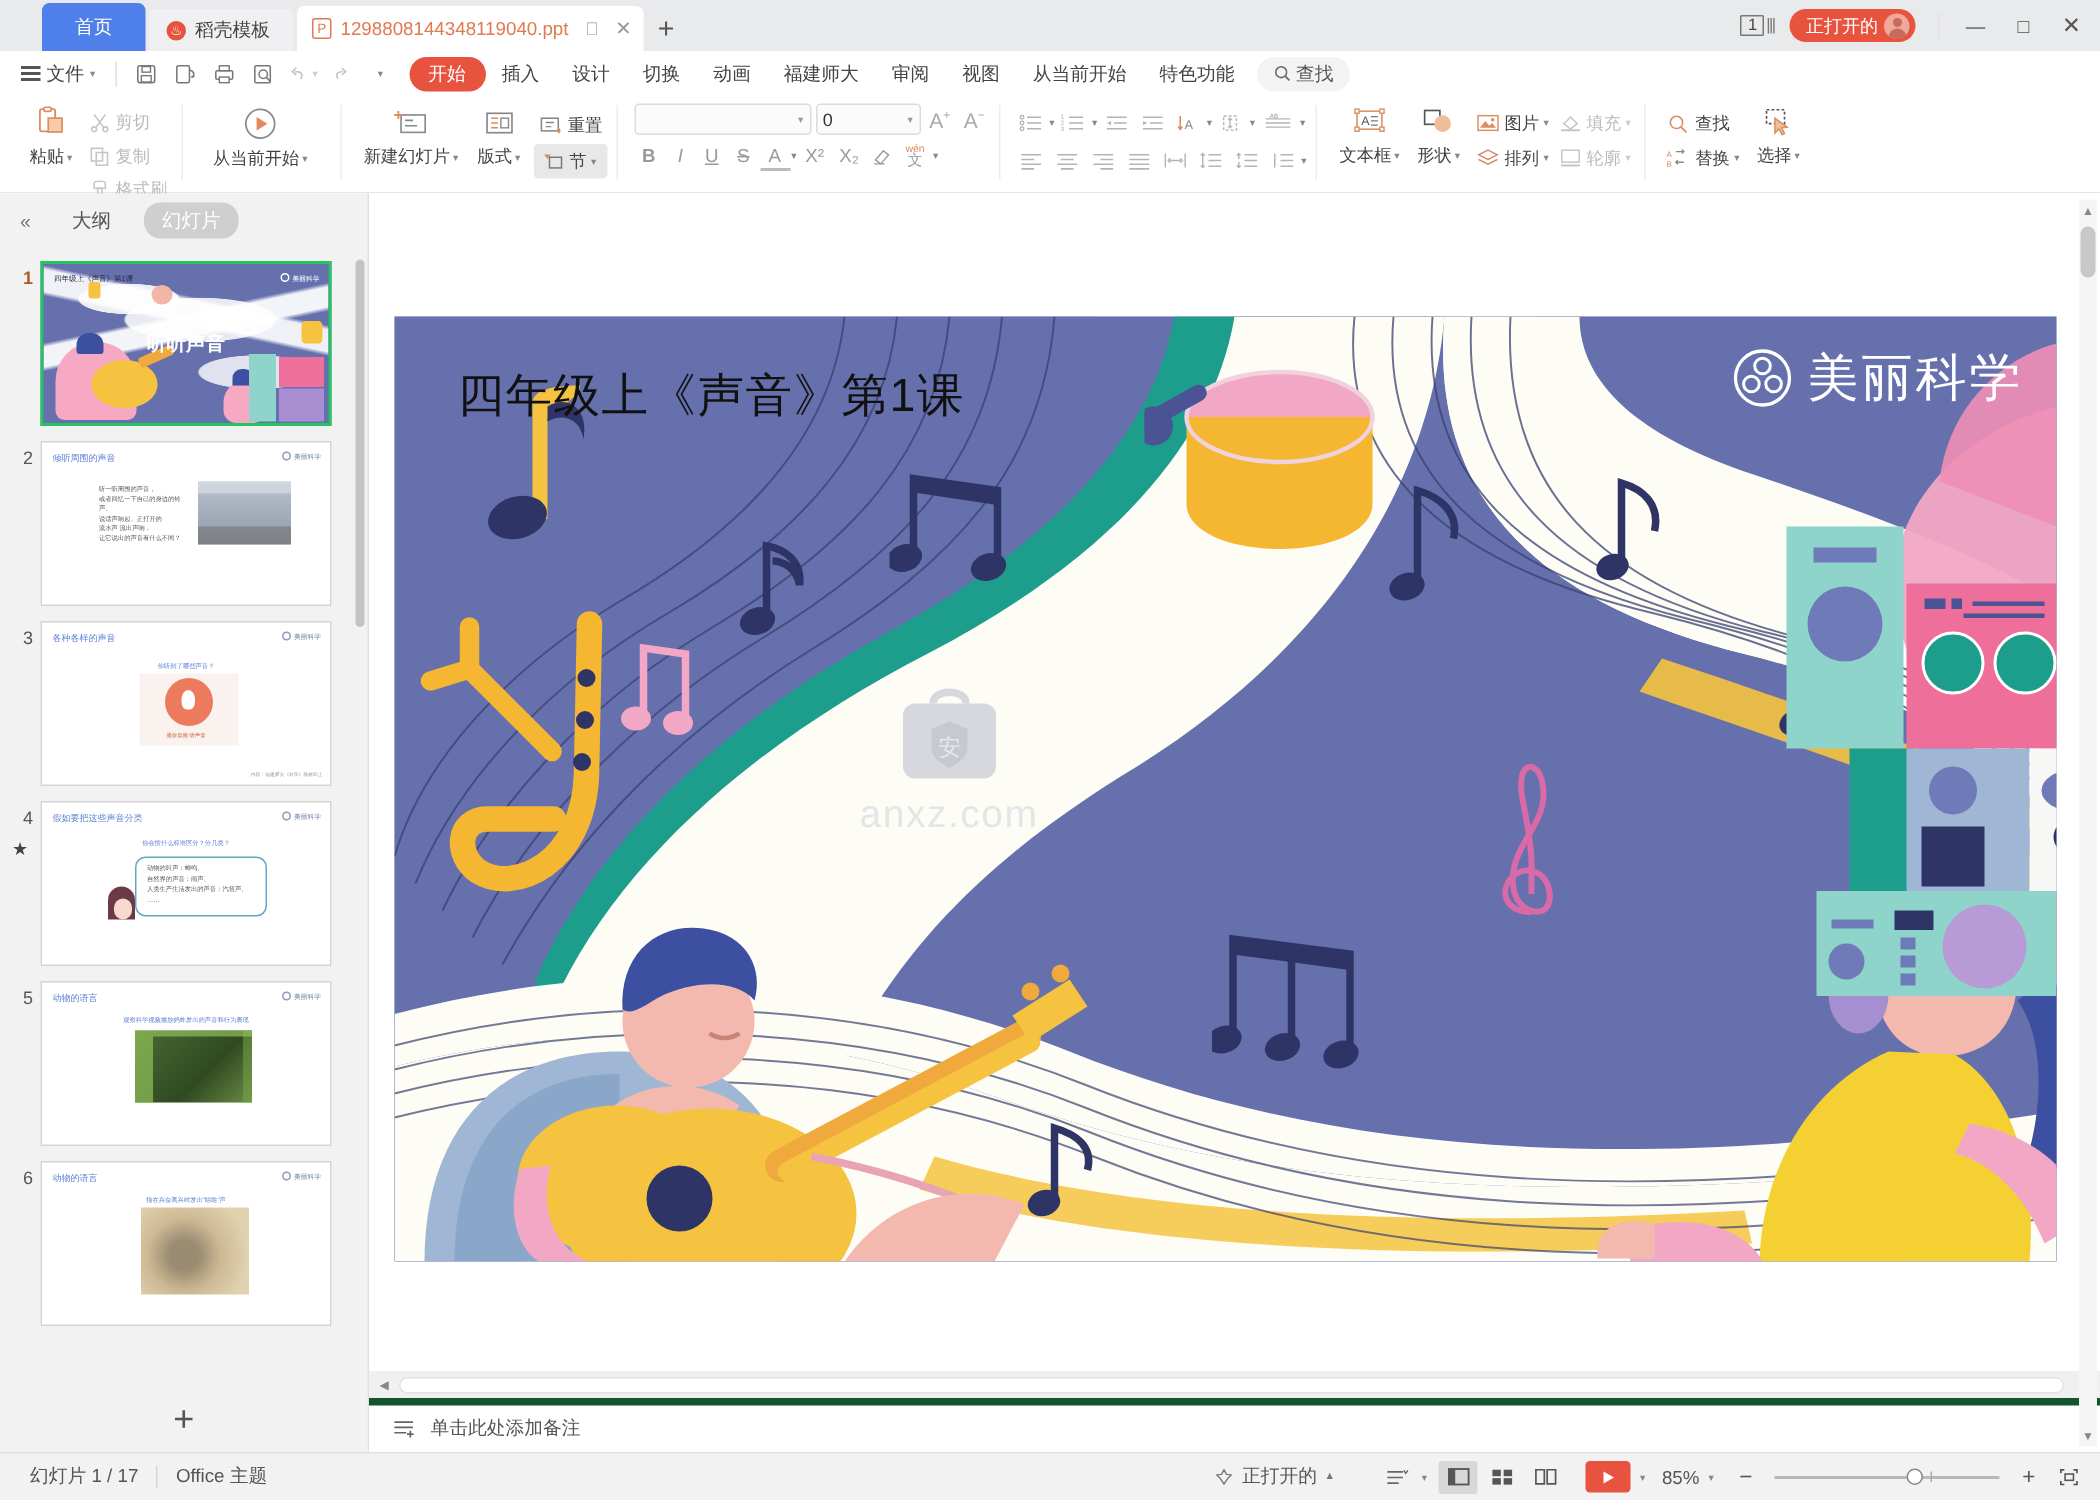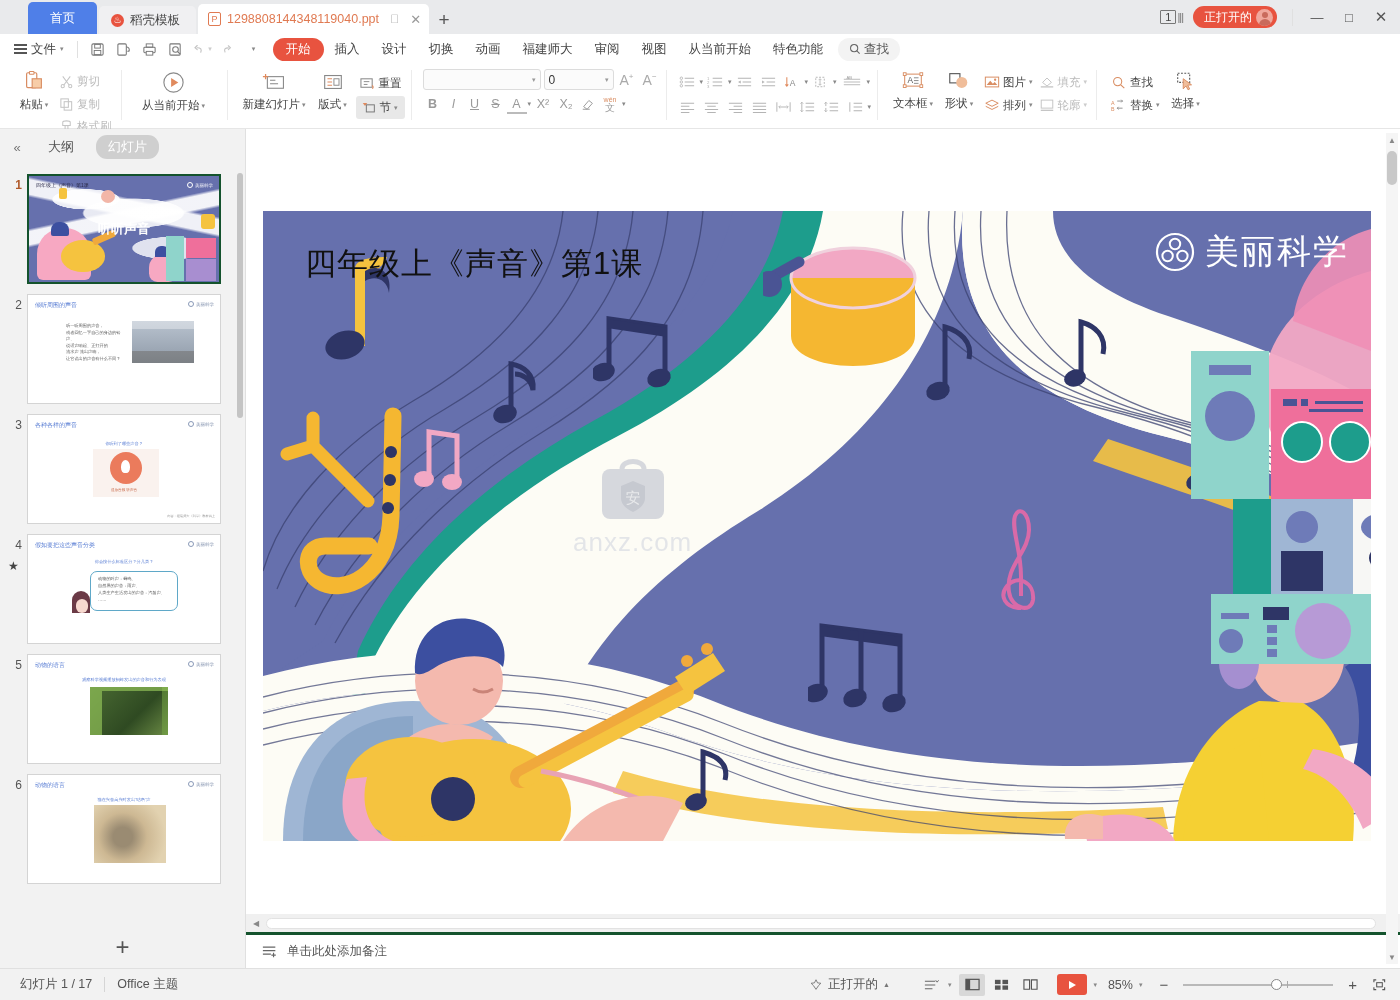--- a/index.html
+++ b/index.html
@@ -100,21 +100,21 @@
   .side-head { height:36px; display:flex; align-items:center; gap:10px; padding-left:8px; }
   .collapse { color:#777; font-size:13px; width:18px; text-align:center;}
   .sbtab { font-size:13px; color:#555; padding:3px 12px; border-radius:11px; }
   .sbtab.on { background:#cfcfcf; color:#fff; }
   .thumbs { flex:1; overflow:hidden; position:relative; padding-top:4px; }
   .trow { display:flex; align-items:flex-start; gap:5px; padding:5px 0 5px 6px; position:relative; }
   .tnum { width:16px; text-align:right; font-size:12px; color:#555; padding-top:4px; }
   .tnum.sel { color:#b05a2a; font-weight:bold; }
   .tstar { position:absolute; left:8px; top:30px; font-size:12px; color:#444; }
   .thumb { width:194px; height:110px; background:#fff; border:1px solid #d4d4d4; position:relative; overflow:hidden; }
-  .thumb.sel { border:2px solid #14532d; }
+  .thumb.sel { border:2px solid #22c55e; }
   .th-title { position:absolute; left:7px; top:6px; font-size:6px; color:#5b7fd4; }
   .th-logo { position:absolute; right:6px; top:6px; font-size:4.5px; color:#7a8aa8; display:flex; gap:2px; align-items:center;}
   .th-logo .lg { width:6px; height:6px; border-radius:50%; border:0.8px solid #8a9ab8; }
   .th-text { position:absolute; font-size:4.2px; color:#555; line-height:1.55; }
   .th-img { position:absolute; background-size:cover; background-position:center; }
   .sbar { position:absolute; right:2px; width:6px; border-radius:3px; background:#c4c4c4; }
   .addslide { height:42px; display:flex; align-items:center; justify-content:center; font-size:24px;
               color:#555; font-weight:300; background:#f2f2f2; }
 
   
@@ -123,21 +123,21 @@
                  padding:8px 26px 0 14px; }
   .slide { width:1108px; height:630px; position:relative; overflow:hidden; background:#6670ad; }
   .vscroll { position:absolute; right:2px; top:4px; bottom:4px; width:12px; background:#f5f5f5; }
   .vscroll .thumbv { position:absolute; left:1px; width:10px; border-radius:5px; background:#c8c8c8; }
   .vscroll .arrw { position:absolute; left:0; width:12px; height:14px; display:flex; align-items:center;
                    justify-content:center; color:#888; font-size:8px; }
   .hscrollbar { height:18px; background:#f0f0f0; display:flex; align-items:center; padding:0 2px; }
   .hscrollbar .arr { width:16px; text-align:center; color:#888; font-size:8px; }
   .hscrollbar .track { flex:1; height:11px; background:#fff; border-radius:6px; border:1px solid #e2e2e2; margin:0 22px 0 2px;}
   .notes { height:36px; display:flex; align-items:center; gap:9px; padding-left:16px; color:#555; font-size:12.5px;
-           border-top:3px solid #14532d; }
+           border-top:5px solid #14532d; }
 
   
   .status { height:32px; background:#f2f2f2; border-top:1px solid #e0e0e0; display:flex; align-items:center;
             padding:0 8px; flex:0 0 32px; font-size:12.5px; color:#555; }
   .st-item { padding:0 12px; }
   .st-sep { width:1px; height:15px; background:#d5d5d5; }
   .status-right { margin-left:auto; display:flex; align-items:center; gap:3px; }
   .vbtn { width:26px; height:22px; display:flex; align-items:center; justify-content:center; color:#555;}
   .vbtn.on { background:#d8d8d8; border-radius:2px; }
   .playbtn { width:30px; height:21px; background:#e8533f; border-radius:3px; display:flex;

